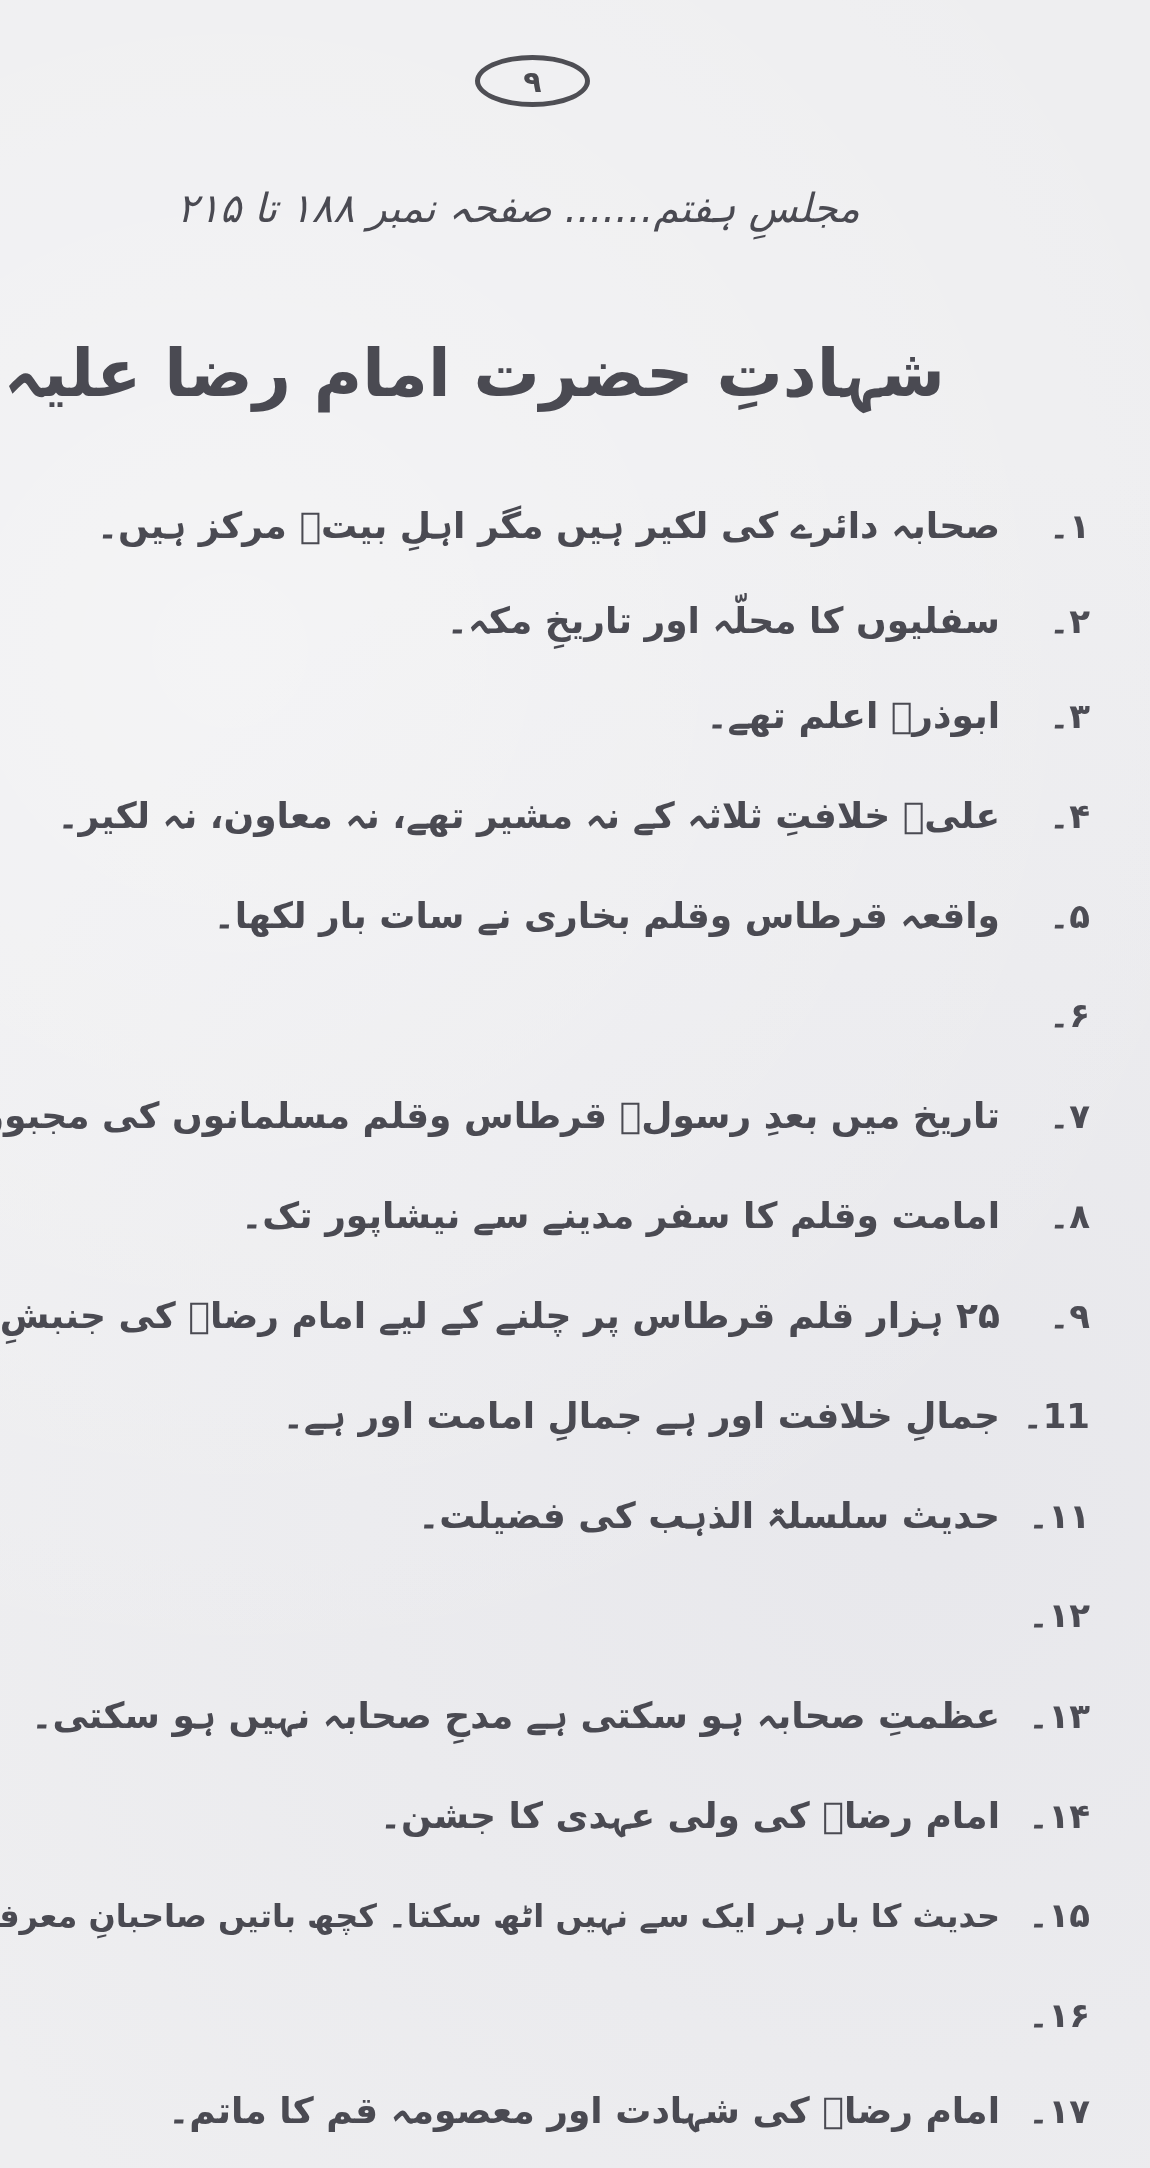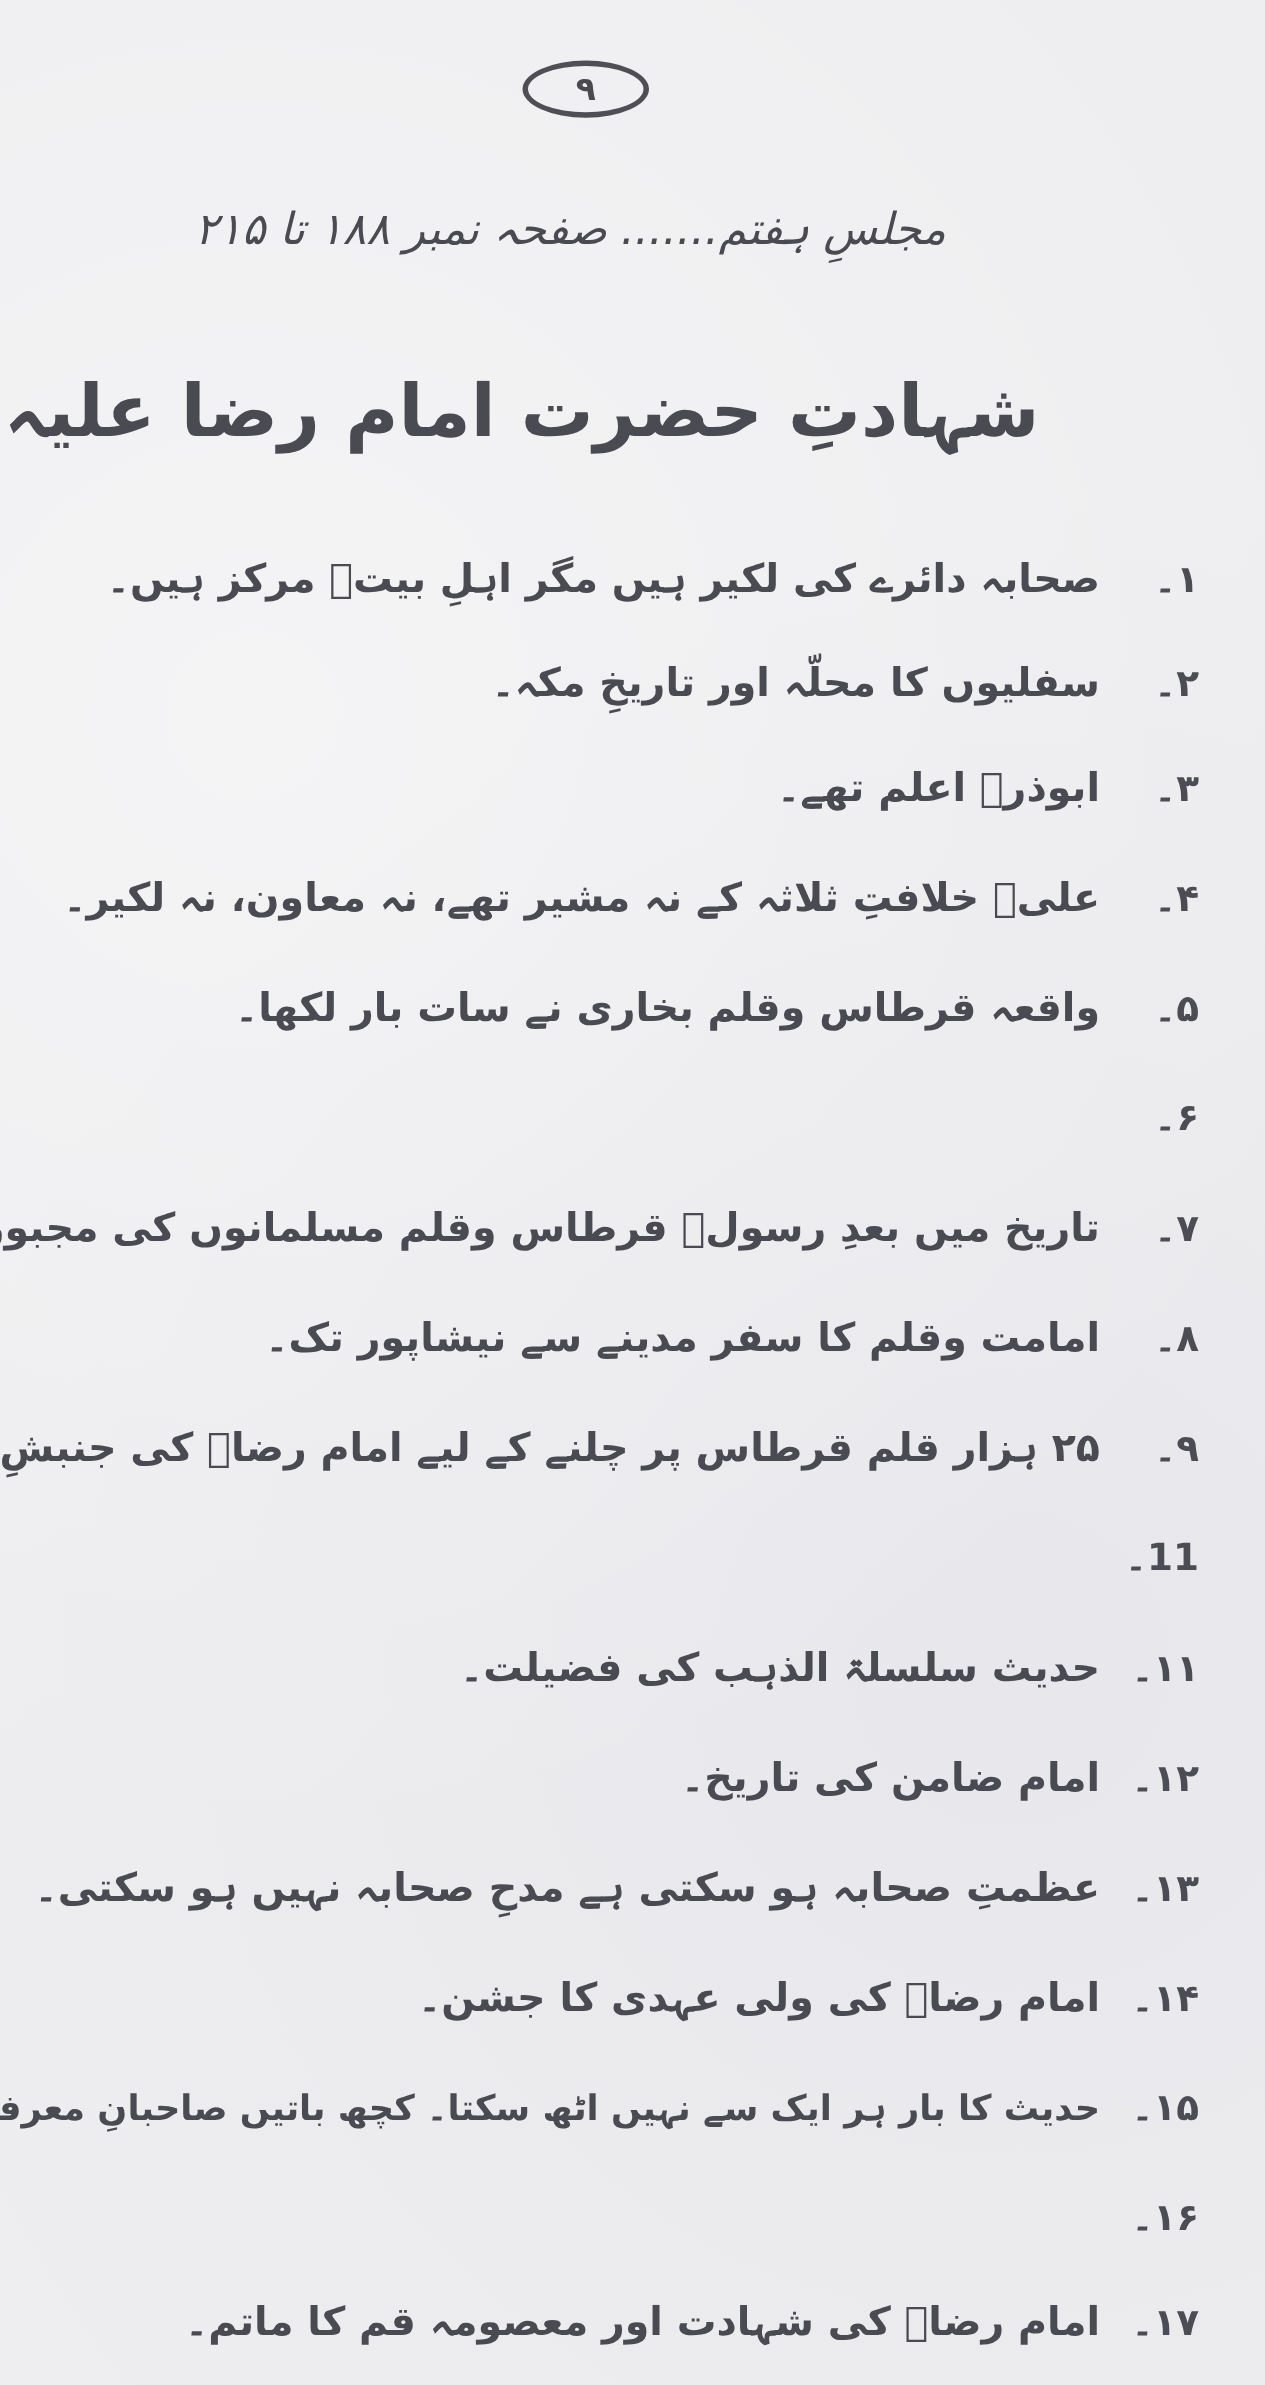--- a/index.html
+++ b/index.html
@@ -134,28 +134,28 @@
     <div class="point" style="top:1195px;">
       <span class="num">۸۔</span>
       <span class="text">امامت وقلم کا سفر مدینے سے نیشاپور تک۔</span>
     </div>
     <div class="point" style="top:1295px;">
       <span class="num">۹۔</span>
       <span class="text">۲۵ ہزار قلم قرطاس پر چلنے کے لیے امام رضاؑ کی جنبشِ لب کے منتظر تھے۔</span>
     </div>
     <div class="point" style="top:1395px;">
       <span class="num">11۔</span>
+      <span class="text">جمالِ خلافت اور ہے جمالِ امامت اور ہے۔</span>
     </div>
     <div class="point" style="top:1495px;">
       <span class="num">۱۱۔</span>
       <span class="text">حدیث سلسلۃ الذہب کی فضیلت۔</span>
     </div>
     <div class="point" style="top:1595px;">
       <span class="num">۱۲۔</span>
-      <span class="text">امام ضامن کی تاریخ۔</span>
     </div>
     <div class="point" style="top:1695px;">
       <span class="num">۱۳۔</span>
       <span class="text">عظمتِ صحابہ ہو سکتی ہے مدحِ صحابہ نہیں ہو سکتی۔</span>
     </div>
     <div class="point" style="top:1795px;">
       <span class="num">۱۴۔</span>
       <span class="text">امام رضاؑ کی ولی عہدی کا جشن۔</span>
     </div>
     <div class="point" style="top:1895px; font-size:32px;">

